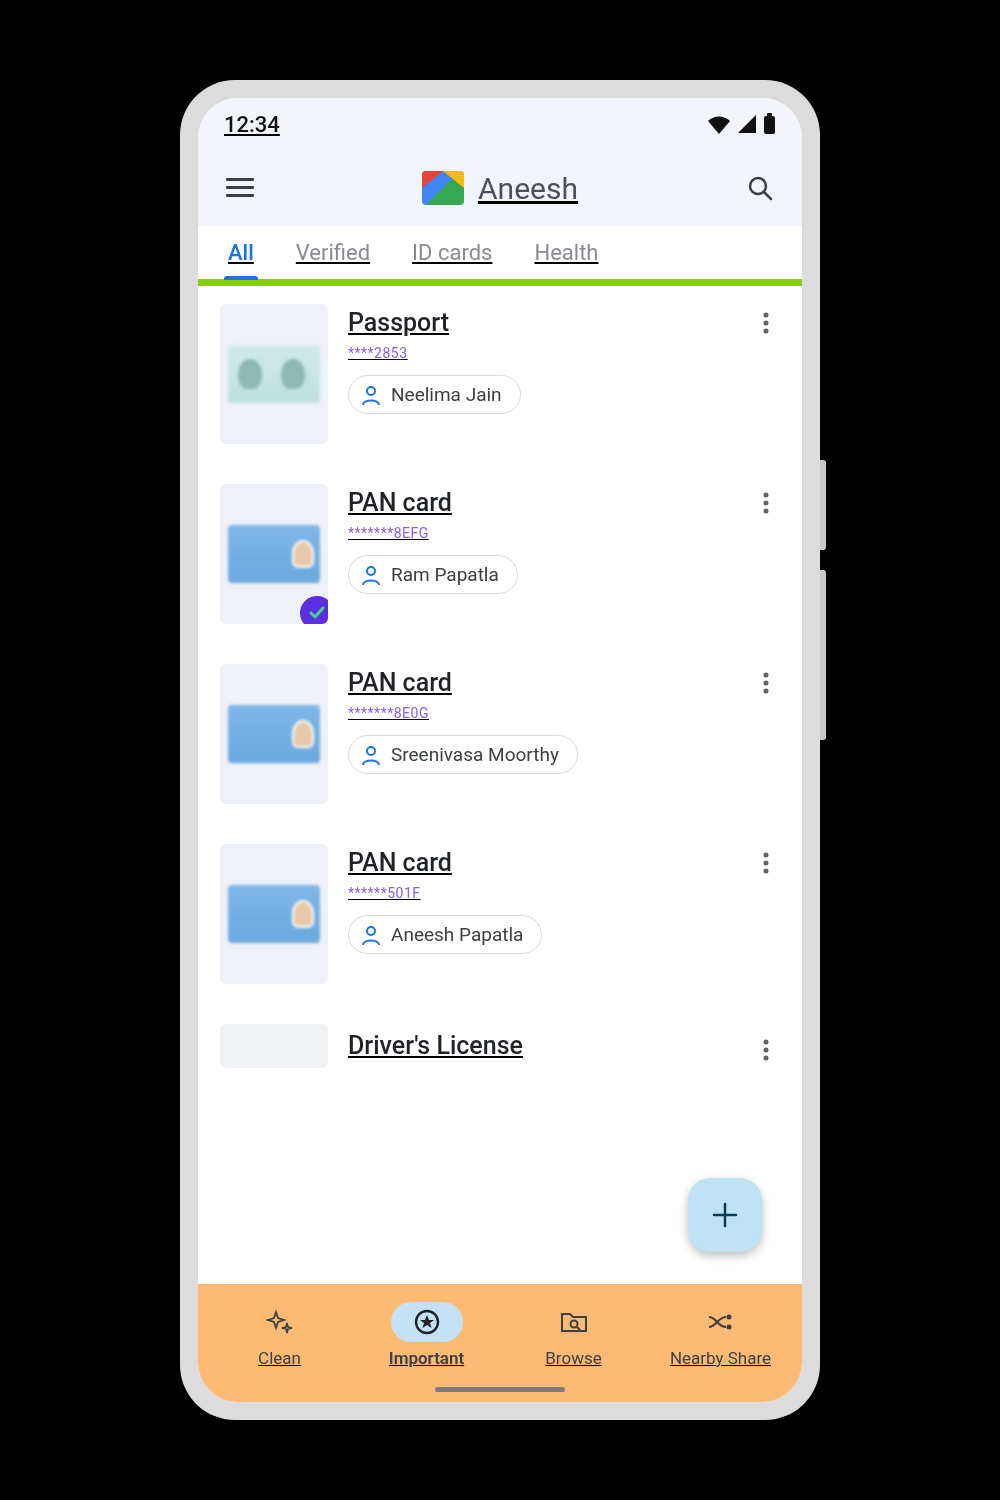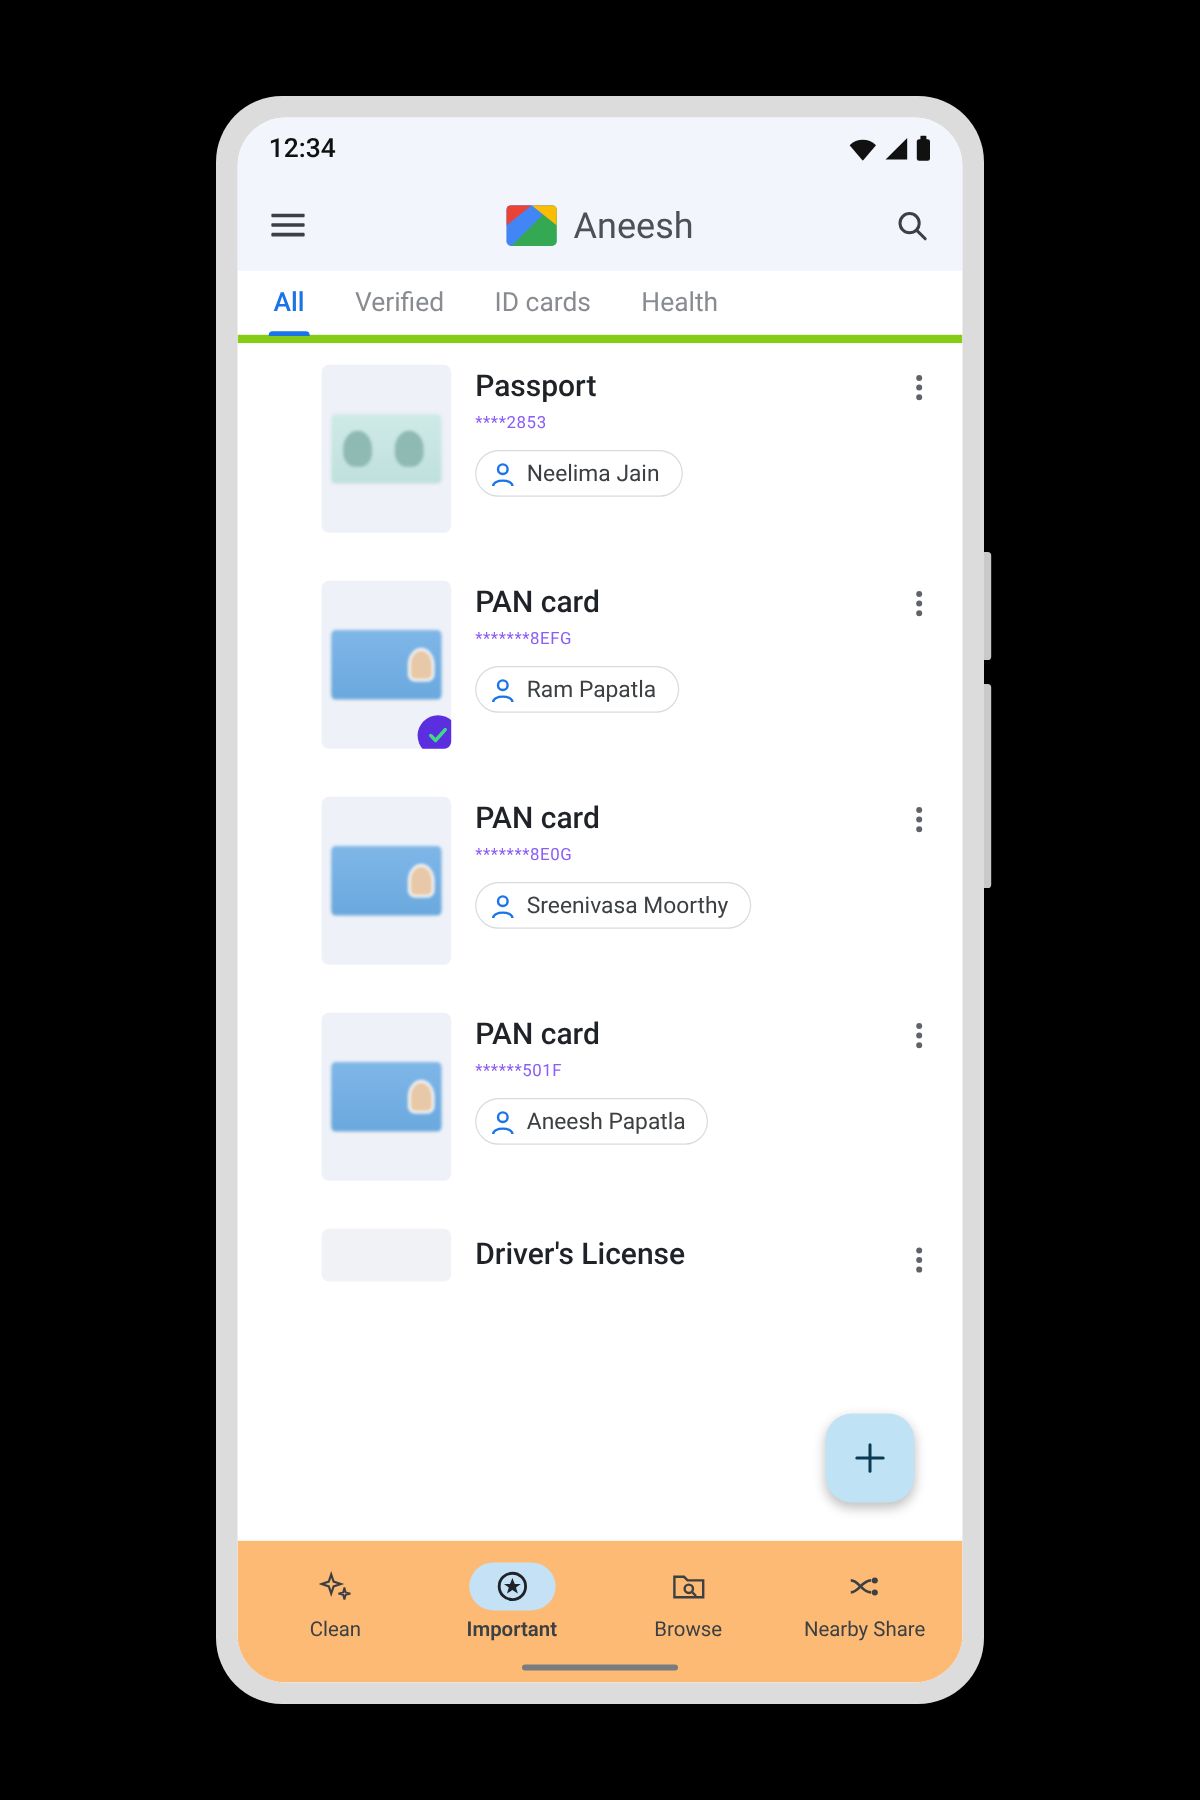--- a/index.html
+++ b/index.html
@@ -26,20 +26,21 @@
   .sb2 { top:490px; height:170px; }
   .screen {
     width: 100%;
     height: 100%;
     background: #fff;
     border-radius: 40px;
     overflow: hidden;
     display: flex;
     flex-direction: column;
     position: relative;
+    text-decoration: underline;
   }
   .statusbar {
     height: 52px;
     background: #f2f5fb;
     display: flex;
     align-items: center;
     justify-content: space-between;
     padding: 0 26px;
     font-size: 22px;
     font-weight: 500;
@@ -75,21 +76,21 @@
     border-bottom:7px solid #84cc16; background:#fff;
   }
   .tab { font-size:22px; color:#888c90; padding:10px 4px 14px 4px; cursor:pointer; position:relative; }
   .tab.active { color:#1a73e8; font-weight:500; }
   .tab.active::after {
     content:''; position:absolute; left:0; right:0; bottom:-1px; height:4px;
     background:#1a73e8; border-radius:3px 3px 0 0;
   }
   .list { flex:1; overflow:hidden; background:#fff; }
   .item {
-    display:flex; align-items:flex-start; padding:18px 22px 22px 22px; gap:20px;margin-left:48px;
+    display:flex; align-items:flex-start; padding:18px 22px 22px 22px; gap:20px;
   }
   .thumb {
     width:108px; height:140px; border-radius:6px; background:#eef1f7;
     display:flex; align-items:center; justify-content:center; position:relative; flex-shrink:0;
     overflow:hidden;
   }
   .thumb .card {
     width:92px; height:58px; border-radius:4px; filter:blur(1.5px);
     display:flex; align-items:center; justify-content:flex-end; padding-right:6px;
   }

